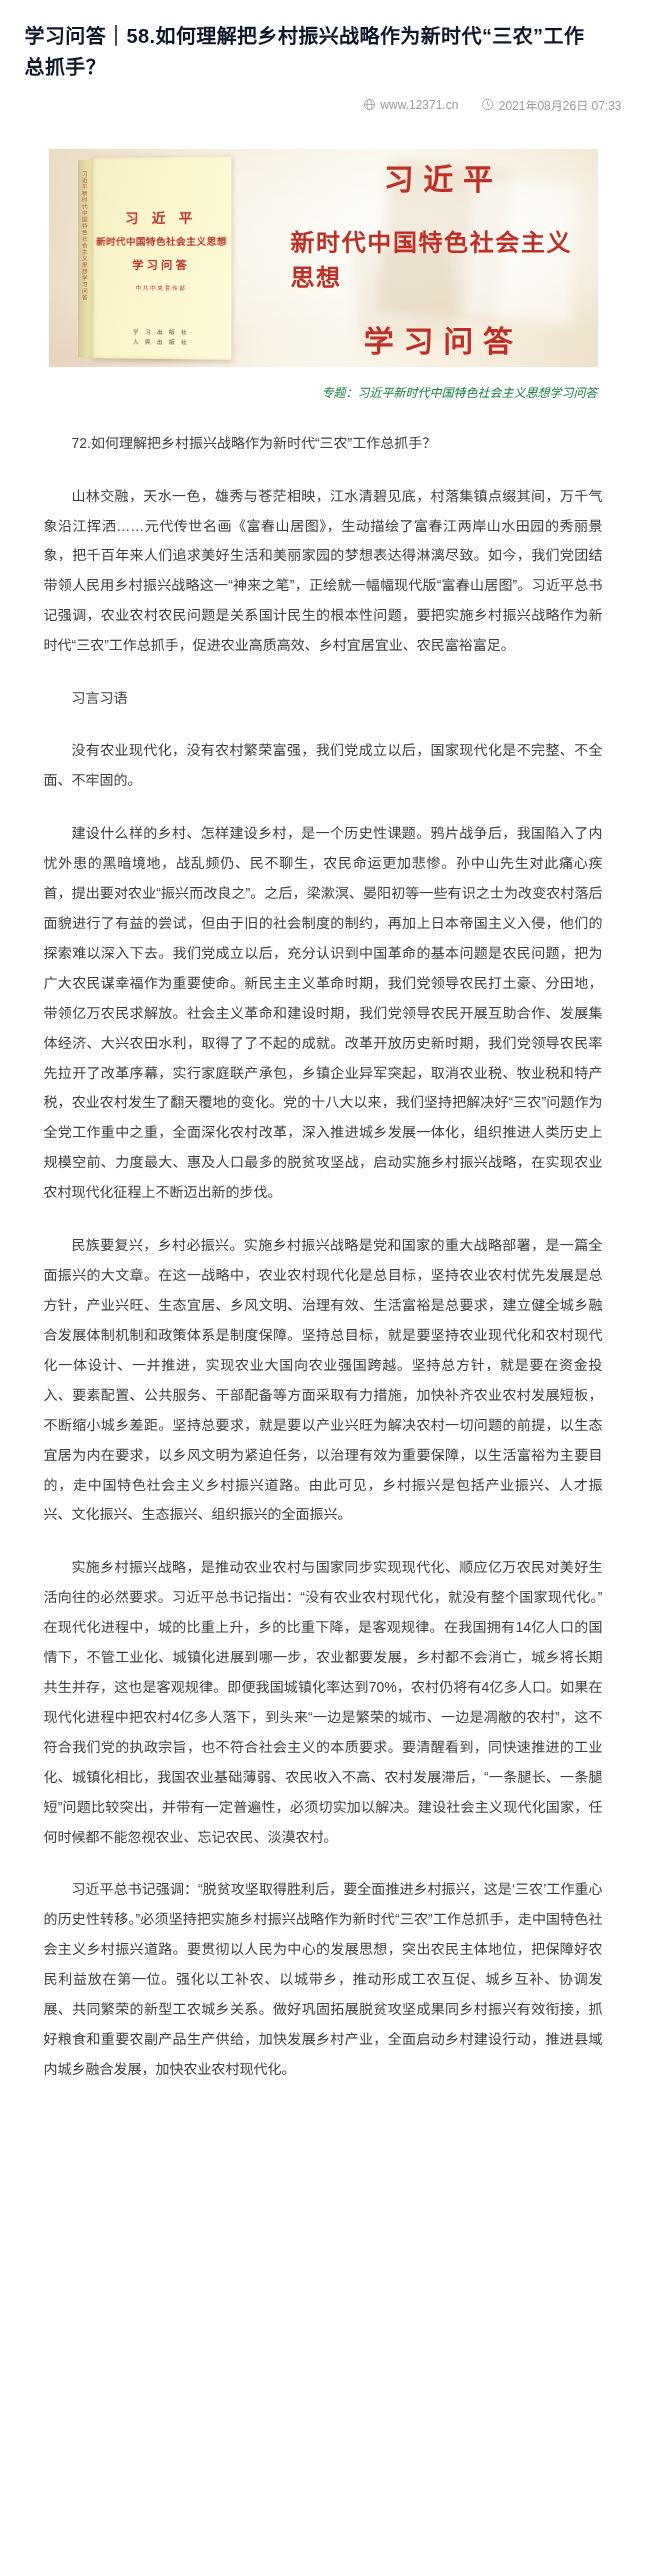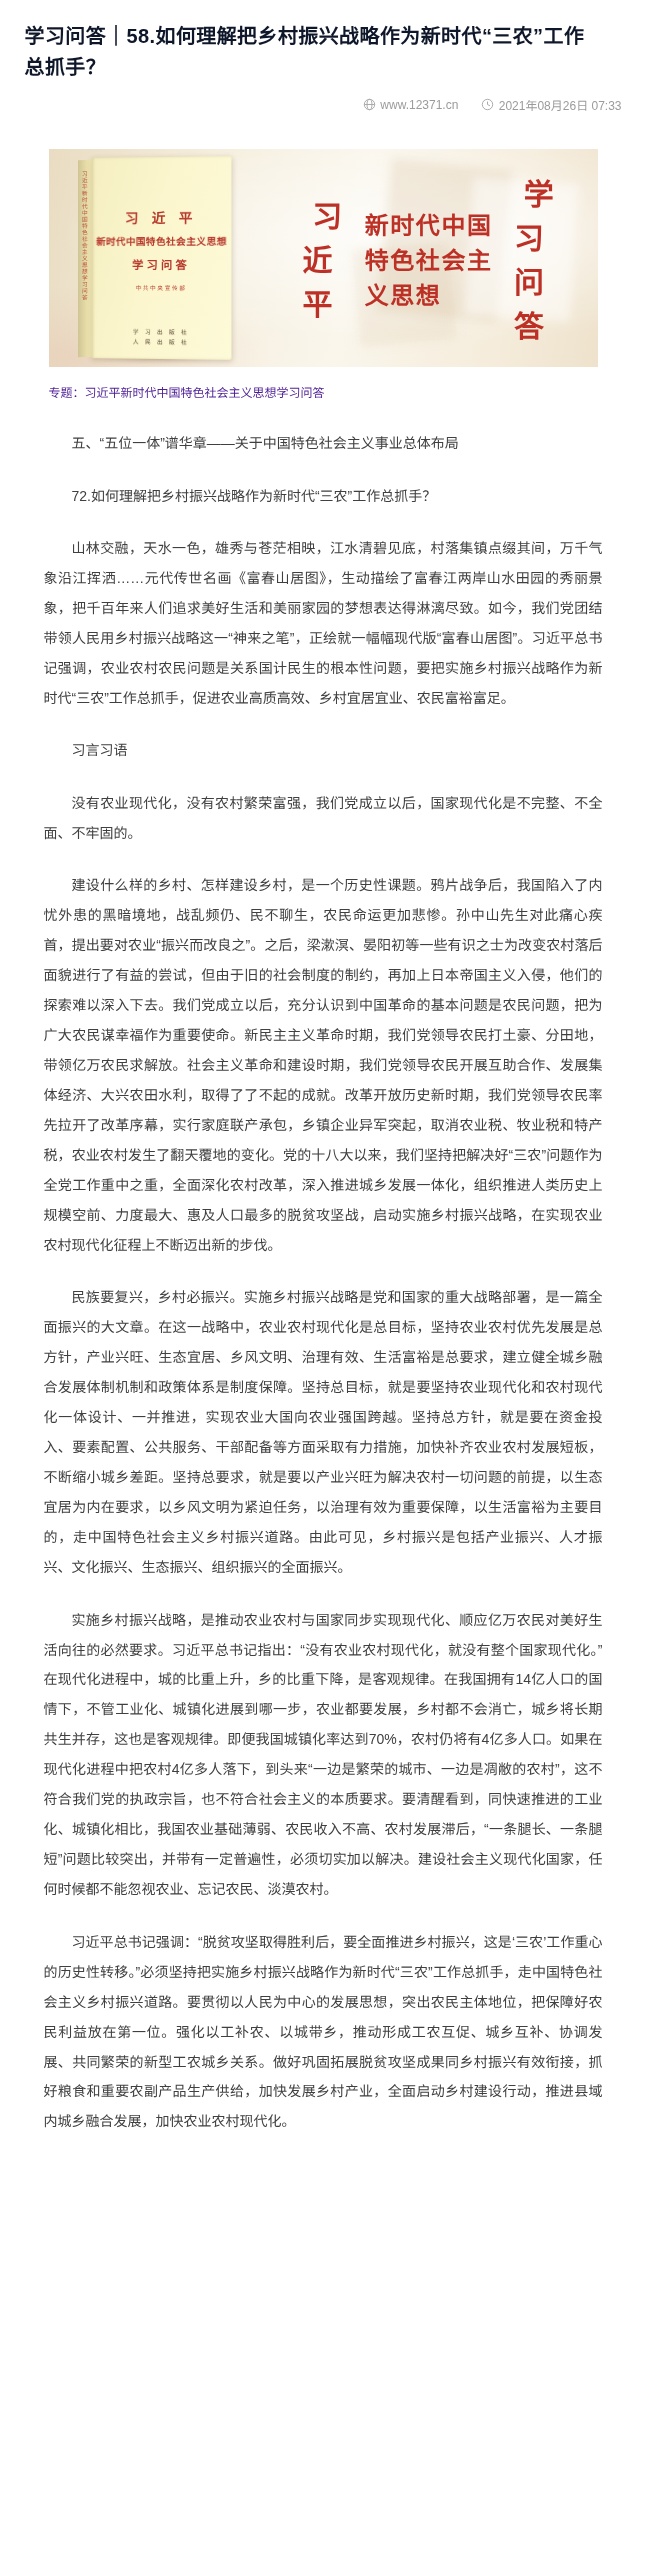--- a/index.html
+++ b/index.html
@@ -88,36 +88,37 @@
   .cover-title-1 { margin-top: 50px; font-size: 13.7px; font-weight: 700; color: #b7372b; letter-spacing: 4.8px; }
   .cover-title-2 { margin-top: 7.3px; font-size: 9.7px; font-weight: 700; color: #b7372b; letter-spacing: 0.4px; }
   .cover-title-3 { margin-top: 7.3px; font-size: 11.3px; font-weight: 700; color: #b7372b; letter-spacing: 3.2px; }
   .cover-press   { margin-top: 11.3px; font-size: 5.7px; color: #b7372b; letter-spacing: 1.6px; }
   .cover-publishers {
     position: absolute; left: 0; right: 0; bottom: 11.3px;
     font-size: 5.7px; color: #5c4a36; line-height: 1.8; letter-spacing: 2.4px;
   }
 
   .banner-headline {
-    position: absolute; left: 254px; right: 11.3px; top: 0; height: 100%;
-    display: flex; flex-direction: row; justify-content: center; align-items: center;
-    gap: 7px;
+    position: absolute; left: 242px; right: 11.3px; top: 0; height: 100%;
+    display: flex; flex-direction: column; justify-content: center; align-items: center;
+    gap: 24px;
   }
   .headline-1 { font-size: 30px; font-weight: 700; color: #bd3026; letter-spacing: 9.7px; text-indent: 9.7px; }
   .headline-2 { font-size: 24px; font-weight: 700; color: #bd3026; letter-spacing: 1.6px; }
   .headline-3 { font-size: 30px; font-weight: 700; color: #bd3026; letter-spacing: 9.7px; text-indent: 9.7px; }
 
   .banner-caption {
     margin-top: 16px;
-    text-align: left;
+    text-align: right;
     font-size: 12px;
-    color: #4c1d95;
+    color: #15803d;
     text-decoration: none;
     display: block;
     cursor: pointer;
+    font-style: italic;
   }
 
   
   .article { width: 559px; margin: 29px auto 0 auto; padding-bottom: 48px; }
   .article p {
     font-size: 14px;
     line-height: 2.14;
     color: #404040;
     text-indent: 2em;
     text-align: justify;
@@ -180,21 +181,20 @@
       <div class="banner-headline">
         <div class="headline-1">习近平</div>
         <div class="headline-2">新时代中国特色社会主义思想</div>
         <div class="headline-3">学习问答</div>
       </div>
     </div>
     <a class="banner-caption">专题：习近平新时代中国特色社会主义思想学习问答</a>
   </div>
 
   <div class="article">
-    <p>五、“五位一体”谱华章——关于中国特色社会主义事业总体布局</p>
     <p>72.如何理解把乡村振兴战略作为新时代“三农”工作总抓手？</p>
     <p>山林交融，天水一色，雄秀与苍茫相映，江水清碧见底，村落集镇点缀其间，万千气象沿江挥洒……元代传世名画《富春山居图》，生动描绘了富春江两岸山水田园的秀丽景象，把千百年来人们追求美好生活和美丽家园的梦想表达得淋漓尽致。如今，我们党团结带领人民用乡村振兴战略这一“神来之笔”，正绘就一幅幅现代版“富春山居图”。习近平总书记强调，农业农村农民问题是关系国计民生的根本性问题，要把实施乡村振兴战略作为新时代“三农”工作总抓手，促进农业高质高效、乡村宜居宜业、农民富裕富足。</p>
     <p>习言习语</p>
     <p>没有农业现代化，没有农村繁荣富强，我们党成立以后，国家现代化是不完整、不全面、不牢固的。</p>
     <p>建设什么样的乡村、怎样建设乡村，是一个历史性课题。鸦片战争后，我国陷入了内忧外患的黑暗境地，战乱频仍、民不聊生，农民命运更加悲惨。孙中山先生对此痛心疾首，提出要对农业“振兴而改良之”。之后，梁漱溟、晏阳初等一些有识之士为改变农村落后面貌进行了有益的尝试，但由于旧的社会制度的制约，再加上日本帝国主义入侵，他们的探索难以深入下去。我们党成立以后，充分认识到中国革命的基本问题是农民问题，把为广大农民谋幸福作为重要使命。新民主主义革命时期，我们党领导农民打土豪、分田地，带领亿万农民求解放。社会主义革命和建设时期，我们党领导农民开展互助合作、发展集体经济、大兴农田水利，取得了了不起的成就。改革开放历史新时期，我们党领导农民率先拉开了改革序幕，实行家庭联产承包，乡镇企业异军突起，取消农业税、牧业税和特产税，农业农村发生了翻天覆地的变化。党的十八大以来，我们坚持把解决好“三农”问题作为全党工作重中之重，全面深化农村改革，深入推进城乡发展一体化，组织推进人类历史上规模空前、力度最大、惠及人口最多的脱贫攻坚战，启动实施乡村振兴战略，在实现农业农村现代化征程上不断迈出新的步伐。</p>
     <p>民族要复兴，乡村必振兴。实施乡村振兴战略是党和国家的重大战略部署，是一篇全面振兴的大文章。在这一战略中，农业农村现代化是总目标，坚持农业农村优先发展是总方针，产业兴旺、生态宜居、乡风文明、治理有效、生活富裕是总要求，建立健全城乡融合发展体制机制和政策体系是制度保障。坚持总目标，就是要坚持农业现代化和农村现代化一体设计、一并推进，实现农业大国向农业强国跨越。坚持总方针，就是要在资金投入、要素配置、公共服务、干部配备等方面采取有力措施，加快补齐农业农村发展短板，不断缩小城乡差距。坚持总要求，就是要以产业兴旺为解决农村一切问题的前提，以生态宜居为内在要求，以乡风文明为紧迫任务，以治理有效为重要保障，以生活富裕为主要目的，走中国特色社会主义乡村振兴道路。由此可见，乡村振兴是包括产业振兴、人才振兴、文化振兴、生态振兴、组织振兴的全面振兴。</p>
     <p>实施乡村振兴战略，是推动农业农村与国家同步实现现代化、顺应亿万农民对美好生活向往的必然要求。习近平总书记指出：“没有农业农村现代化，就没有整个国家现代化。”在现代化进程中，城的比重上升，乡的比重下降，是客观规律。在我国拥有14亿人口的国情下，不管工业化、城镇化进展到哪一步，农业都要发展，乡村都不会消亡，城乡将长期共生并存，这也是客观规律。即便我国城镇化率达到70%，农村仍将有4亿多人口。如果在现代化进程中把农村4亿多人落下，到头来“一边是繁荣的城市、一边是凋敝的农村”，这不符合我们党的执政宗旨，也不符合社会主义的本质要求。要清醒看到，同快速推进的工业化、城镇化相比，我国农业基础薄弱、农民收入不高、农村发展滞后，“一条腿长、一条腿短”问题比较突出，并带有一定普遍性，必须切实加以解决。建设社会主义现代化国家，任何时候都不能忽视农业、忘记农民、淡漠农村。</p>
     <p>习近平总书记强调：“脱贫攻坚取得胜利后，要全面推进乡村振兴，这是‘三农’工作重心的历史性转移。”必须坚持把实施乡村振兴战略作为新时代“三农”工作总抓手，走中国特色社会主义乡村振兴道路。要贯彻以人民为中心的发展思想，突出农民主体地位，把保障好农民利益放在第一位。强化以工补农、以城带乡，推动形成工农互促、城乡互补、协调发展、共同繁荣的新型工农城乡关系。做好巩固拓展脱贫攻坚成果同乡村振兴有效衔接，抓好粮食和重要农副产品生产供给，加快发展乡村产业，全面启动乡村建设行动，推进县域内城乡融合发展，加快农业农村现代化。</p>
   </div>
 

